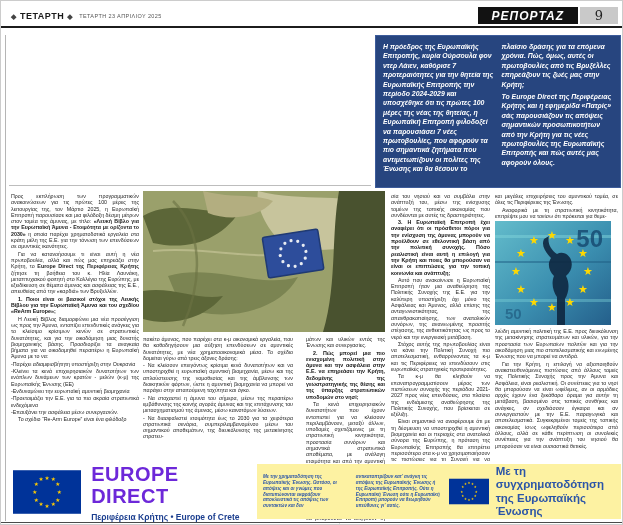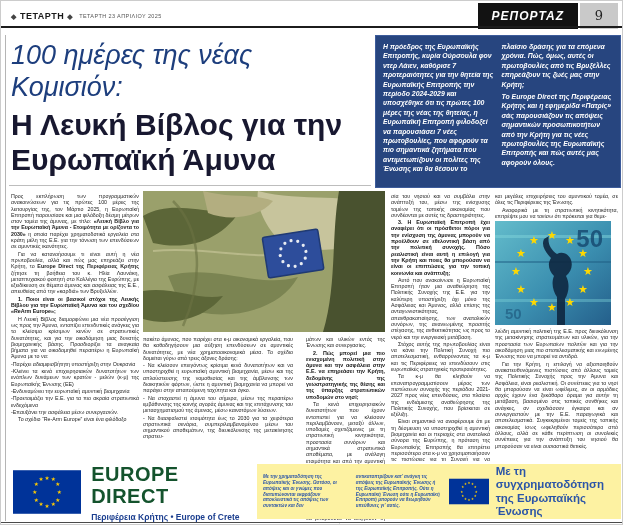--- a/index.html
+++ b/index.html
@@ -7,21 +7,21 @@
   body { font-family:"Liberation Sans", sans-serif; }
   .page { position:relative; width:623px; height:525px; background:#ffffff;
           margin:0 auto; overflow:hidden; border:1px solid #cccccc; }
 
   
   .topbar { position:absolute; left:10px; top:5px; right:4px; height:19px;
             display:flex; align-items:center; }
   .brand { font-weight:700; font-size:9px; letter-spacing:.5px; color:#1a1a1a; }
   .brand .orn { font-size:7px; color:#444; }
   .issue-date { font-size:5.5px; color:#555; margin-left:6px; letter-spacing:.4px; text-transform:uppercase; }
-  .top-right { margin-left:auto; display:flex; align-items:stretch; height:26px; }
+  .top-right { margin-left:auto; display:flex; align-items:stretch; height:17px; }
   .section-box { background:#121212; color:#fff; font-weight:700; font-style:italic;
                  font-size:12px; letter-spacing:1px; padding:1px 14px 0 14px; display:flex; align-items:center; }
   .pagenum-box { background:#c9c9c9; color:#222; font-family:"DejaVu Serif", serif;
                  font-size:13px; width:38px; display:flex; align-items:center; justify-content:center; margin-left:2px; }
   .header-rule { position:absolute; left:0; top:25px; width:623px; height:2px; background:#1c1c1c; }
   .left-rule { position:absolute; left:4px; top:34px; width:1px; height:486px; background:#b5b5b5; }
   .bottom-rule { position:absolute; left:0; top:521px; width:623px; height:1px; background:#4a4a4a; }
 
   
   .headline { position:absolute; left:10px; top:38px; width:360px; }
@@ -51,21 +51,21 @@
   .colC { width:79px; }
   .colD { position:absolute; left:390px; top:192px; width:99px; height:268px; overflow:hidden; }
   .colE { position:absolute; left:494px; top:192px; width:123px; height:268px; }
   .photo2 { width:116px; height:104px; display:block; margin:2px 0 3px 0; }
 
   
   .ed-block { position:absolute; left:12px; top:464px; width:240px; height:54px;
               display:flex; align-items:center; gap:10px; }
   .ed-flag { width:72px; height:46px; display:block; }
   .ed-text { display:flex; flex-direction:column; justify-content:center; }
-  .ed-title { color:#14532d; font-weight:700; font-size:20px; letter-spacing:.5px; line-height:22px; }
+  .ed-title { color:#6d28d9; font-weight:700; font-size:20px; letter-spacing:.5px; line-height:22px; }
   .ed-sub { color:#1b3e8f; font-weight:700; font-size:8.5px; margin-top:5px; }
 
   .yellow-banner { position:absolute; left:256px; top:463px; width:364px; height:55px;
                    background:#fdf2a2; display:flex; align-items:center; gap:7px; padding:15px 6px; }
   .disc { width:92px; font-size:4.6px; line-height:5.9px; font-style:italic; font-weight:700;
           color:#2b55a8; text-align:left; }
   .banner-flag { width:40px; height:27px; flex:0 0 auto; display:block; }
   .cofund { width:128px; font-weight:700; font-size:11.5px; line-height:13.5px; color:#2b55a8; }
 </style>
 </head>
@@ -77,24 +77,20 @@
     <span class="brand"><span class="orn">◆</span> <span>ΤΕΤΑΡΤΗ</span> <span class="orn">◆</span></span>
     <span class="issue-date">ΤΕΤΑΡΤΗ 23 ΑΠΡΙΛΙΟΥ 2025</span>
     <span class="top-right">
       <span class="section-box">ΡΕΠΟΡΤΑΖ</span>
       <span class="pagenum-box">9</span>
     </span>
   </header>
   <div class="header-rule"></div>
   <div class="left-rule"></div>
 
-  <div class="headline">
-    <div class="kicker">100 ημέρες της νέας Κομισιόν:</div>
-    <div class="main-title">Η Λευκή Βίβλος για την Ευρωπαϊκή Άμυνα</div>
-  </div>
   <div class="headline-rule"></div>
 
   <aside class="leadbox">
     <div class="lcol">
       <p>Η πρόεδρος της Ευρωπαϊκής Επιτροπής, κυρία Ούρσουλα φον ντερ Λάιεν, καθόρισε 7 προτεραιότητες για την θητεία της Ευρωπαϊκής Επιτροπής την περίοδο 2024-2029 και υποσχέθηκε ότι τις πρώτες 100 μέρες της νέας της θητείας, η Ευρωπαϊκή Επιτροπή φιλοδοξεί να παρουσιάσει 7 νέες πρωτοβουλίες, που αφορούν τα πιο σημαντικά ζητήματα που αντιμετωπίζουν οι πολίτες της Ένωσης και θα θέσουν το</p>
     </div>
     <div class="lcol">
       <p>πλαίσιο δράσης για τα επόμενα χρόνια. Πώς, όμως, αυτές οι πρωτοβουλίες από τις Βρυξέλλες επηρεάζουν τις ζωές μας στην Κρήτη;</p>
       <p class="lead-strong">Το Europe Direct της Περιφέρειας Κρήτης και η εφημερίδα «Πατρίς» σάς παρουσιάζουν τις απόψεις σημαντικών προσωπικοτήτων από την Κρήτη για τις νέες πρωτοβουλίες της Ευρωπαϊκής Επιτροπής και πώς αυτές μας αφορούν όλους.</p>
     </div>

